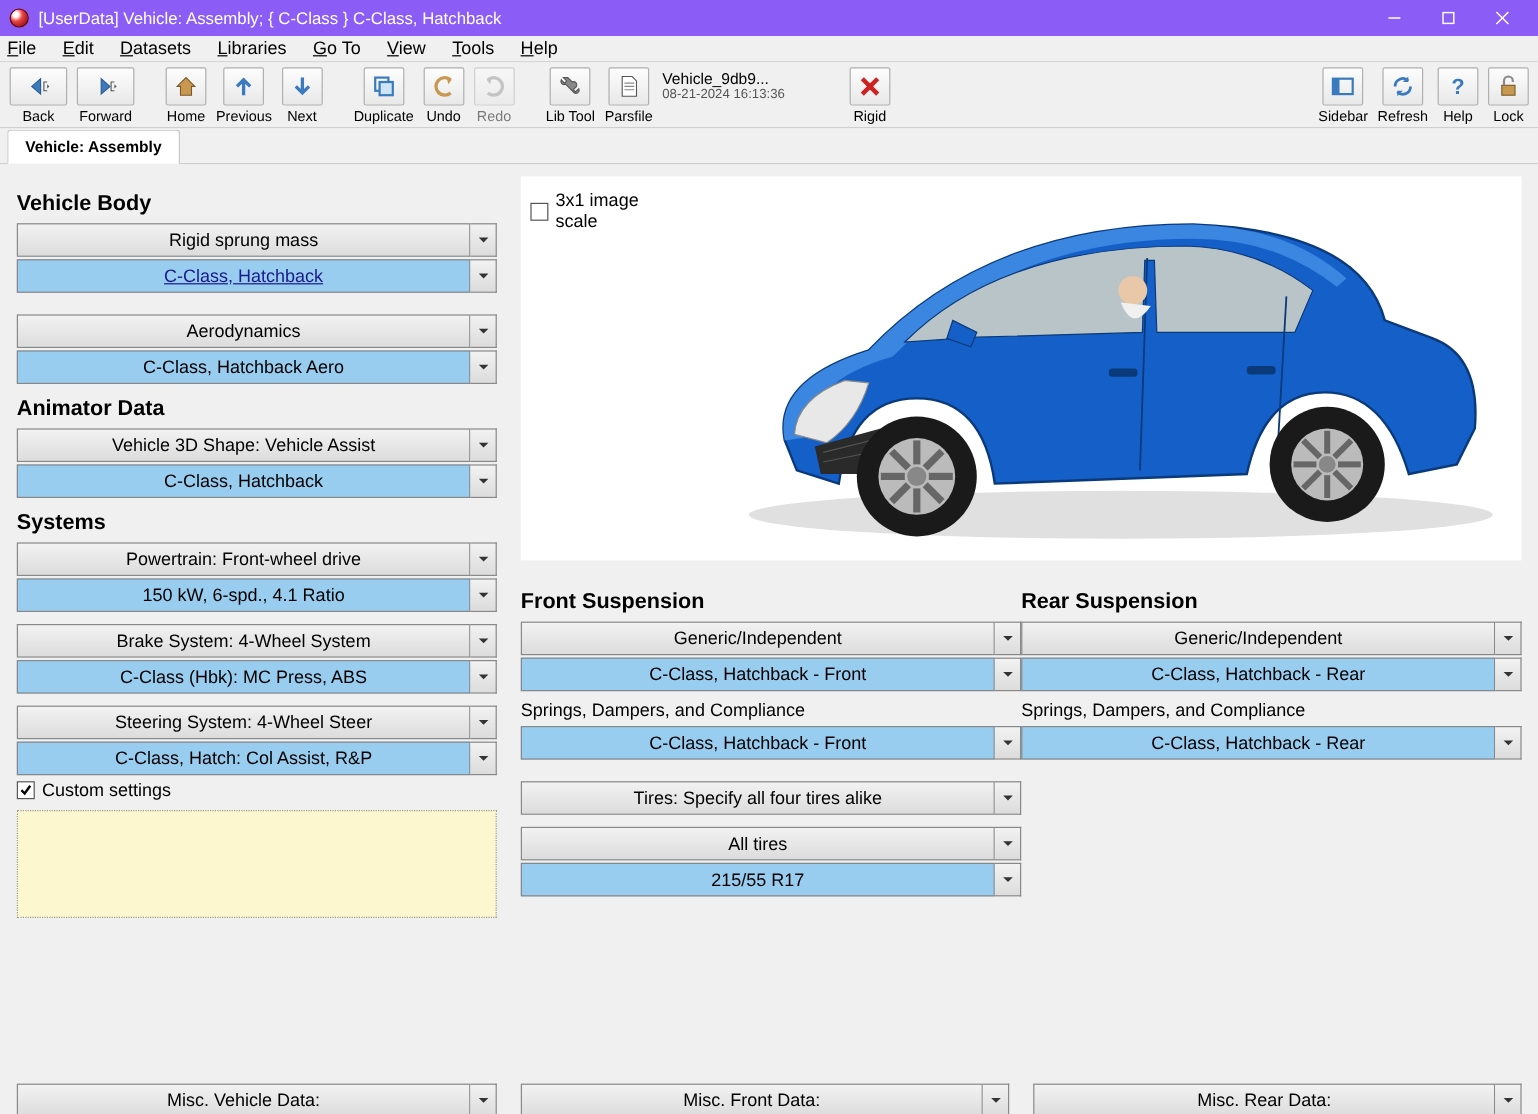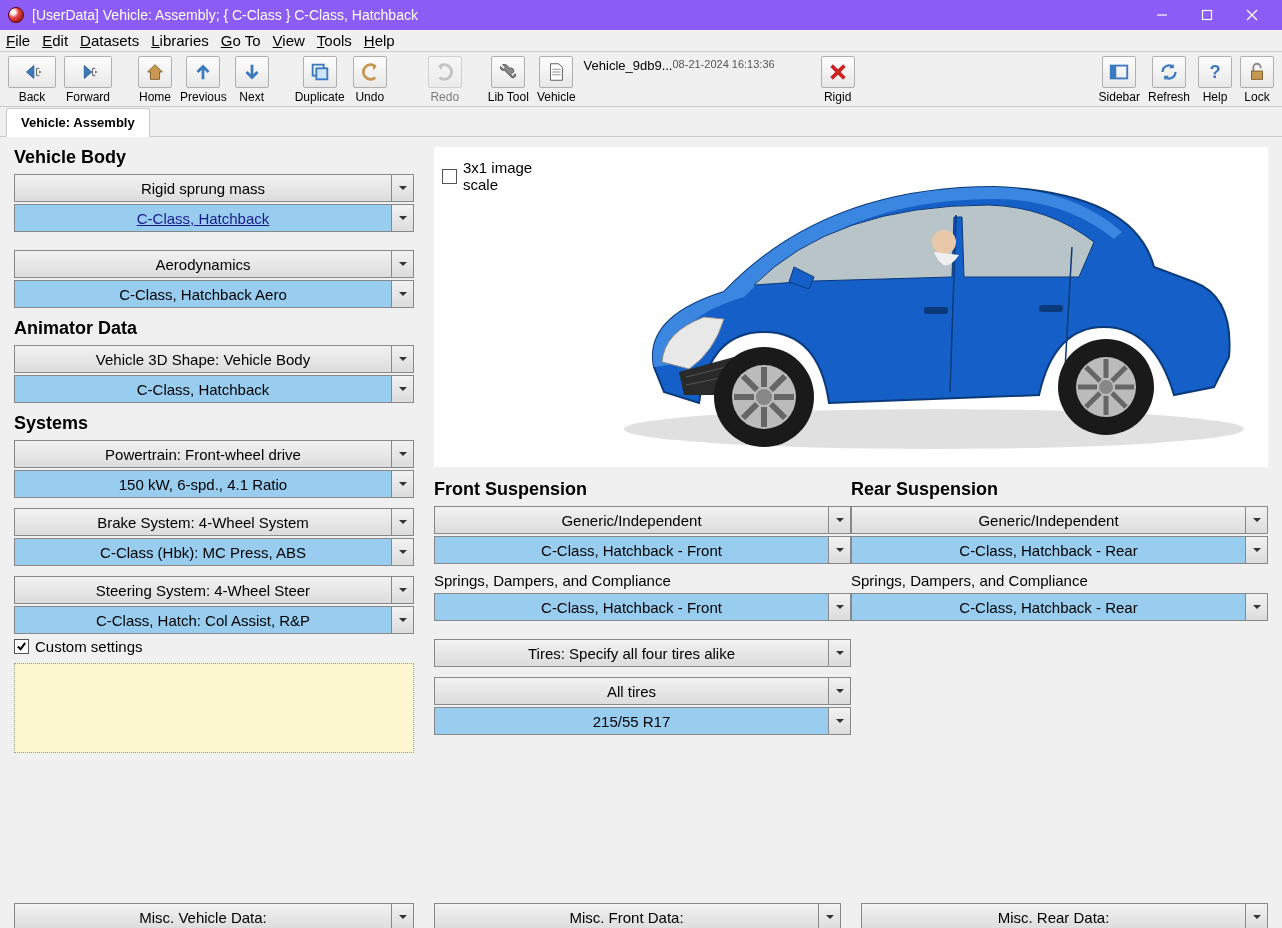--- a/index.html
+++ b/index.html
@@ -6,51 +6,51 @@
   body { background: #fff; font-size: 13px; color: #000; width: 1282px; }
 
   
   .titlebar { background: #8b5cf6; color: #fff; height: 30px; display: flex; align-items: center; padding: 0 8px; }
   .titlebar .app-icon { width: 16px; height: 16px; border-radius: 50%; background: radial-gradient(circle at 30% 30%, #fff 15%, #e44 40%, #a22 70%); margin-right: 8px; border:1px solid #600;}
   .titlebar .title { flex: 1; font-size: 14px; }
   .winbtn { width: 45px; height: 30px; display:flex; align-items:center; justify-content:center; color:#fff; }
   .winbtn svg { width:12px; height:12px; stroke:#fff; stroke-width:1.2; fill:none; }
 
   
-  .menubar { background:#f0f0f0; border-bottom:1px solid #d0d0d0; padding:2px 6px; display:flex; gap:12px; font-size:15px; }
+  .menubar { background:#f0f0f0; border-bottom:1px solid #d0d0d0; padding:2px 6px; display:flex; gap:22px; font-size:15px; }
   .menubar span { cursor:default; }
   .menubar .u { text-decoration: underline; }
 
   
   .toolbar { background:#f0f0f0; border-bottom:1px solid #c8c8c8; padding:4px 8px 2px 8px; display:flex; align-items:flex-start; gap:8px;}
   .tbtn { display:flex; flex-direction:column; align-items:center; gap:2px; cursor:default;}
   .tbtn .ticon { width:34px; height:32px; display:flex; align-items:center; justify-content:center; border:1px solid transparent; border-radius:2px;}
   .tbtn .ticon.box { border:1px solid #b0b0b0; background: linear-gradient(#fdfdfd,#e8e8e8);}
-  .tbtn.disabled { opacity:0.5;margin-left:33px; }
+  .tbtn.disabled { opacity:0.5; }
   .tbtn .tlabel { font-size:12px;}
   .tbtn svg { width:22px; height:22px; }
   .tbtn.compound .ticon { width:48px; }
 
-  .parsfile { display:flex; justify-content:center; min-width:110px; padding-top:2px; font-size:13px;}
+  .parsfile { display:flex; flex-direction:column; justify-content:center; min-width:110px; padding-top:2px; font-size:13px;}
   .parsfile .p2 { font-size:11px; color:#555; }
   
   .tool-spacer { flex:1; }
   .vsep { width:10px; }
 
   
   .tabstrip { background:#f0f0f0; padding:0 6px; border-bottom:1px solid #c8c8c8; margin-top:0;}
   .tab { display:inline-block; background:#fff; border:1px solid #c8c8c8; border-bottom:1px solid #fff; padding:6px 14px; font-weight:700; font-size:13px; position:relative; top:1px; border-radius:3px 3px 0 0;}
   
   
   .content { background:#f0f0f0; padding:10px 14px; display:flex; gap:20px; min-height:820px;}
   .col-left { width:400px; }
   .col-right { flex:1; display:flex; flex-direction:column;}
 
   h3.sec { font-size:18px; font-weight:700; margin: 10px 0 6px 0; }
-  h3.sec.first { margin-top:0; }
+  h3.sec.first { margin-top:12px; }
   .subh { font-size:15px; margin:8px 0 4px 0;}
 
   .combo { display:flex; height:28px; margin-bottom:2px;}
   .combo .cbody { flex:1; border:1px solid #888; display:flex; align-items:center; justify-content:center; font-size:15px; padding:0 6px; overflow:hidden; white-space:nowrap;}
   .combo .cbody.gray { background: linear-gradient(#f2f2f2,#dcdcdc); }
   .combo .cbody.blue { background: #99cdf0; }
   .combo .cbody.link { text-decoration: underline; color:#1a1a8a;}
   .combo .carrow { width:22px; border:1px solid #888; border-left:none; background:linear-gradient(#f2f2f2,#dcdcdc); display:flex; align-items:center; justify-content:center;}
   .combo .carrow svg { width:10px; height:10px; }
 
@@ -195,21 +195,21 @@
   </div>
   <div class="tbtn">
     <div class="ticon box">
         <svg viewBox="0 0 24 24">
           <path d="M6 3 L15 3 L19 7 L19 21 L6 21 Z" fill="#fff" stroke="#555"></path>
           <line x1="8" y1="9" x2="17" y2="9" stroke="#888"></line>
           <line x1="8" y1="12" x2="17" y2="12" stroke="#888"></line>
           <line x1="8" y1="15" x2="17" y2="15" stroke="#888"></line>
         </svg>
       </div>
-    <div class="tlabel">Vehicle</div>
+    <div class="tlabel">Parsfile</div>
   </div>
   <div class="parsfile">
     <div>Vehicle_9db9...</div>
     <div class="p2">08-21-2024 16:13:36</div>
   </div>
   <div style="width:30px"></div>
   <div class="tbtn">
     <div class="ticon box">
         <svg viewBox="0 0 24 24">
           <line x1="5" y1="5" x2="19" y2="19" stroke="#c22" stroke-width="4"></line>
@@ -297,21 +297,21 @@
       <div class="cbody blue">C-Class, Hatchback Aero</div>
       <div class="carrow">
           <svg viewBox="0 0 10 10">
             <path d="M1 3 L5 7 L9 3 Z" fill="#333"></path>
           </svg>
         </div>
     </div>
 
     <h3 class="sec">Animator Data</h3>
     <div class="combo">
-      <div class="cbody gray">Vehicle 3D Shape: Vehicle Body</div>
+      <div class="cbody gray">Vehicle 3D Shape: Vehicle Assist</div>
       <div class="carrow">
           <svg viewBox="0 0 10 10">
             <path d="M1 3 L5 7 L9 3 Z" fill="#333"></path>
           </svg>
         </div>
     </div>
     <div class="combo">
       <div class="cbody blue">C-Class, Hatchback</div>
       <div class="carrow">
           <svg viewBox="0 0 10 10">

